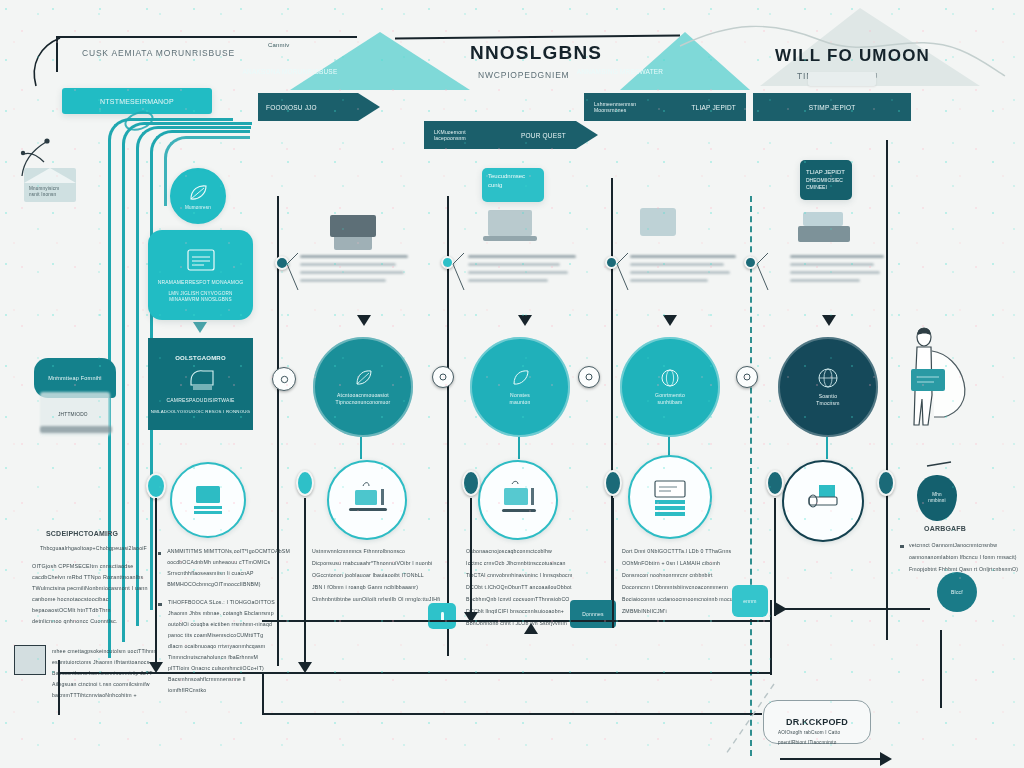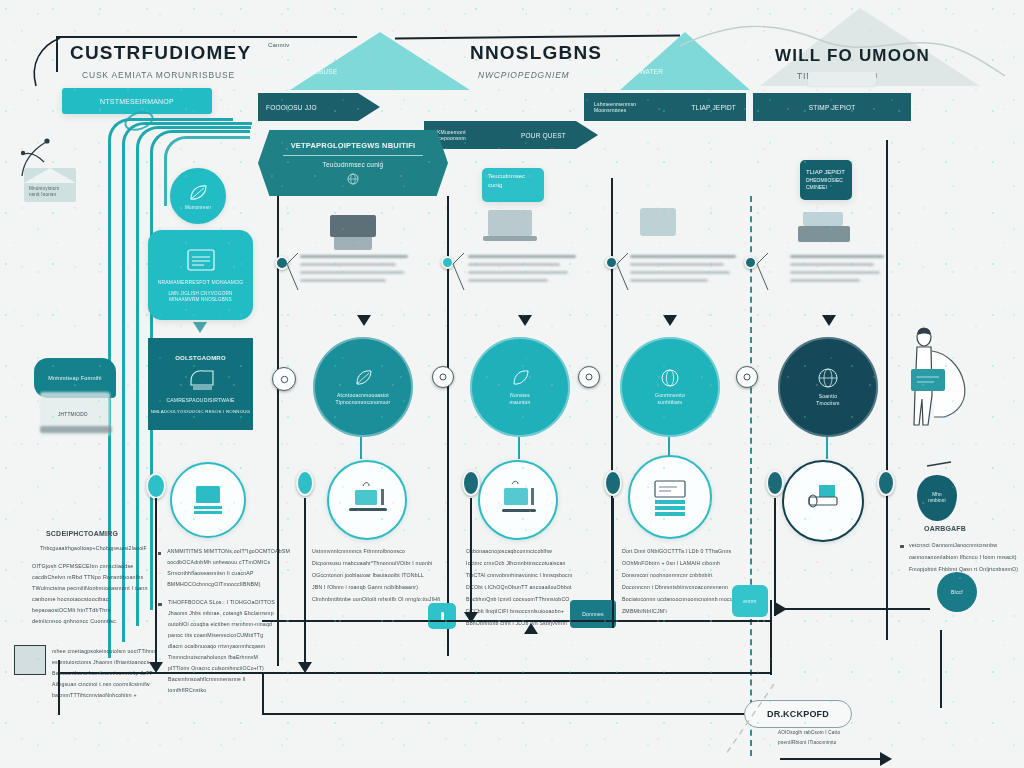--- a/index.html
+++ b/index.html
@@ -205,27 +205,26 @@
   </div>
 
   <div class="abs" style="left:760px; top:8px;">
     <div class="mountain" style="border-left-width:100px;border-right-width:120px;border-bottom:78px solid #dfe7e6;"></div>
   </div>
   <svg class="abs" style="left:670px; top:16px;" width="340" height="70">
     <path d="M10,30 C60,6 100,4 150,24 C200,44 240,14 290,34 C310,42 325,54 335,60" stroke="#c3cfce" stroke-width="1.4" fill="none"></path>
   </svg>
 
   <div class="abs" style="left:70px; top:42px;">
-    <div class="headline">CUSTRFUDIOMEY</div>
     <div class="subhead" style="margin-top:6px; margin-left:12px;">CUSK AEMIATA MORUNRISBUSE</div>
   </div>
 
   <div class="abs" style="left:470px; top:42px;">
     <div class="headline">NNOSLGBNS</div>
-    <div class="subhead" style="margin-top:6px; margin-left:8px;font-style:italic;">NWCPIOPEDGNIEM</div>
+    <div class="subhead" style="margin-top:6px; margin-left:8px;">NWCPIOPEDGNIEM</div>
   </div>
 
   <div class="abs" style="left:775px; top:46px;">
     <div class="headline" style="font-size:17px;">WILL FO UMOON</div>
     <div class="subhead" style="margin-top:5px; margin-left:22px;">TIM THAEF LACU</div>
   </div>
   <div class="abs" style="left:808px; top:72px; width:68px; height:14px; background:#e8eeee; border-radius:2px; box-shadow:0 1px 2px rgba(0,0,0,.08);"></div>
 
   <div class="abs rcard bar-teal" style="left:62px; top:88px; width:150px; height:26px; border-radius:3px; display:flex;align-items:center;justify-content:center;">
     <span class="ptext ondark" style="font-size:7px;">NTSTMESEIRMANOP</span>
@@ -244,30 +243,20 @@
   <div class="abs bar-dark" style="left:584px; top:93px; width:162px; height:28px; display:flex;align-items:center;justify-content:space-between;padding:0 10px;">
     <span class="ptext ondark" style="font-size:5px; white-space:pre-line; line-height:1.25;">Lshmeenmenmsn
 Moonsrnones</span>
     <span class="ptext ondark" style="font-size:6.5px;">TLIAP JEPIDT</span>
   </div>
 
   <div class="abs bar-dark" style="left:753px; top:93px; width:158px; height:28px; display:flex;align-items:center;justify-content:center;">
     <span class="ptext ondark" style="font-size:6.5px;">STIMP JEPIOT</span>
   </div>
 
-  <div class="abs hexbanner" style="left:258px; top:130px; width:190px; height:66px; display:flex;flex-direction:column;align-items:center;justify-content:center;gap:5px;">
-    <span class="ptext ondark" style="font-size:7.5px; font-weight:700;">VETPAPRGLOIPTEGWS NBUITIFI</span>
-    <div style="width:74%; height:1px; background:#bfe9ea; opacity:.8;"></div>
-    <span class="ptext ondark" style="font-size:6.5px;">Teucudnmsec cunig</span>
-    <svg width="12" height="12" style="opacity:.8;">
-      <circle cx="6" cy="6" r="5" stroke="#cdeeee" stroke-width="1" fill="none"></circle>
-      <ellipse cx="6" cy="6" rx="2.2" ry="5" stroke="#cdeeee" stroke-width=".8" fill="none"></ellipse>
-      <line x1="1" y1="6" x2="11" y2="6" stroke="#cdeeee" stroke-width=".8"></line>
-    </svg>
-  </div>
 
 
   <div class="abs pipe" style="left:108px; top:118px; width:125px; height:540px;"></div>
   <div class="abs pipe" style="left:122px; top:122px; width:130px; height:520px;"></div>
   <div class="abs pipe" style="left:136px; top:126px; width:115px; height:500px;"></div>
   <div class="abs pipe" style="left:150px; top:130px; width:100px; height:480px;"></div>
   <div class="abs pipe" style="left:164px; top:136px; width:86px; height:70px; opacity:.85;"></div>
   <div class="abs" style="left:124px; top:112px; width:30px; height:18px; border:2px solid #1fa7b0; border-radius:50%; transform:rotate(-18deg); opacity:.85;"></div>
 
   <svg class="abs" style="left:16px; top:132px;" width="50" height="52">
@@ -655,21 +644,21 @@
   <div class="abs vline" style="left:58px; top:660px; height:55px;"></div>
   <div class="abs vline" style="left:262px; top:672px; height:42px;"></div>
   <div class="abs vline" style="left:770px; top:600px; height:75px;"></div>
   <div class="abs vline" style="left:940px; top:630px; height:78px;"></div>
 
   <div class="abs arrow-right" style="left:775px; top:602px;"></div>
   <div class="abs arrow-right" style="left:880px; top:752px;"></div>
   <div class="abs hline" style="left:780px; top:758px; width:105px;"></div>
   <div class="abs hline" style="left:780px; top:608px; width:150px;"></div>
 
-  <div class="abs" style="left:744px; top:700px; width:108px; height:28px; border:1.5px solid #8f9fa4; border-radius:14px; background:#f7f9f9; display:flex;align-items:center;justify-content:center;">
+  <div class="abs" style="left:763px; top:700px; width:108px; height:44px; border:1.5px solid #8f9fa4; border-radius:14px; background:#f7f9f9; display:flex;align-items:center;justify-content:center;">
     <span class="ptext" style="font-size:9px; font-weight:700; color:#1b2a31;">DR.KCKPOFD</span>
   </div>
   <div class="abs ptext" style="left:778px; top:730px; font-size:4.6px;">AOIOsoglh  rabCsom I Catto</div>
   <div class="abs ptext" style="left:778px; top:740px; font-size:4.6px;">pnentIRbiont ITiaocnnimto</div>
 
   <svg class="abs" style="left:718px; top:680px;" width="60" height="80">
     <path d="M56,4 L8,74" stroke="#b9c5c7" stroke-width="1.4" stroke-dasharray="6 5" fill="none"></path>
   </svg>
 
   <div id="noise"></div>

